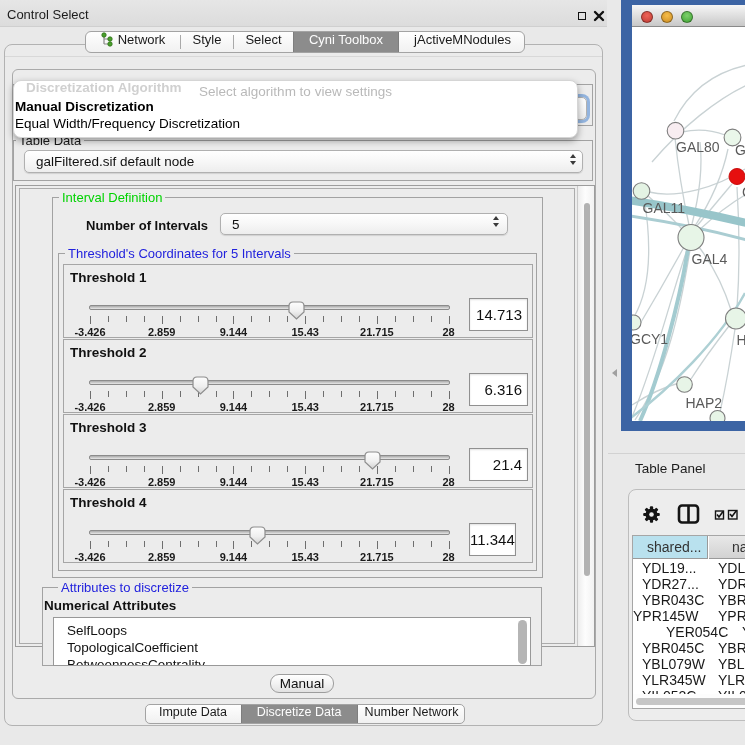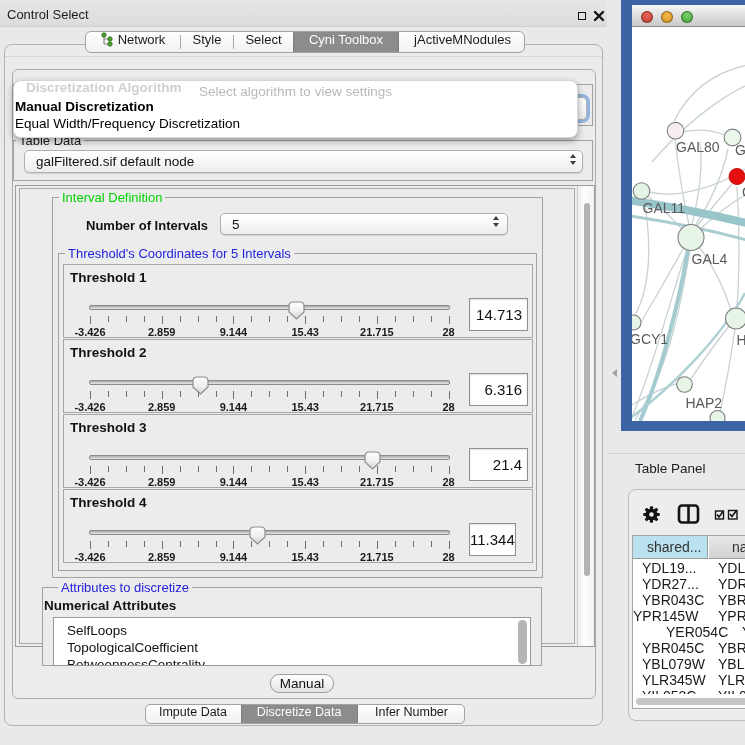--- a/index.html
+++ b/index.html
@@ -253,21 +253,21 @@
   </div>
 <div class="abs b" style="left:44px;top:598px;font-size:13.5px;">Numerical Attributes</div>
 <div class="abs" style="left:53px;top:617px;width:478px;height:49px;border:1px solid #989898;background:#fff;overflow:hidden;">
 <div style="padding-left:13px;padding-top:4px;font-size:13.5px;line-height:17px;">SelfLoops<br>TopologicalCoefficient<br>BetweennessCentrality</div>
 <div class="abs" style="right:3px;top:2px;width:9px;height:44px;background:#b5b5b5;border-radius:5px;"></div>
 </div>
 <div class="abs" style="left:270px;top:674px;width:64px;height:19px;border:1px solid #9d9d9d;border-radius:9px;background:linear-gradient(#ffffff,#f2f2f2 50%,#e2e2e2);text-align:center;line-height:17px;font-size:13.5px;">Manual</div>
 <div class="abs" style="left:144.5px;top:703.5px;width:320.5px;height:20px;font-size:12.5px;background:linear-gradient(#fefefe,#f0f0f0);border:1px solid #a3a3a3;border-radius:5px;">
 <div class="seg" style="left:0;width:95px;">Impute Data</div>
 <div class="seg dark" style="left:95px;width:117px;">Discretize Data</div>
-<div class="seg" style="left:212px;width:108px;">Infer Number</div>
+<div class="seg" style="left:212px;width:108px;">Number Network</div>
 </div>
 <div class="abs" style="left:612px;top:369px;width:0;height:0;border-top:4px solid transparent;border-bottom:4px solid transparent;border-right:5px solid #a0a0a0;"></div>
 <div class="abs" style="left:13px;top:80px;width:565px;height:58px;background:#ffffff;border:1px solid #d5d5d5;border-radius:8px;box-shadow:0 3px 7px rgba(0,0,0,0.35);z-index:50;"></div>
 <div class="abs b" style="left:26px;top:80px;font-size:13.5px;color:#d0d0d0;z-index:51;">Discretization Algorithm</div>
 <div class="abs" style="left:13px;top:84px;width:565px;text-align:center;font-size:13.5px;color:#b9b9b9;z-index:51;">Select algorithm to view settings</div>
 <div class="abs b" style="left:15px;top:99px;font-size:13.5px;color:#000;z-index:51;">Manual Discretization</div>
 <div class="abs" style="left:15px;top:116px;font-size:13.5px;color:#000;z-index:51;">Equal Width/Frequency Discretization</div>
 <div class="abs" style="left:621px;top:0;width:124px;height:431px;background:#3c64a4;"></div>
 <div class="abs" style="left:632px;top:5px;width:113px;height:22px;background:linear-gradient(#f6f6f6,#c8c8c8);border-bottom:1px solid #8a8a8a;"></div>
 <div class="abs" style="left:641.0px;top:11px;width:12px;height:12px;border-radius:50%;background:radial-gradient(circle at 50% 35%, #ee6458, #c03c34);border:0.5px solid rgba(0,0,0,0.35);"></div>

